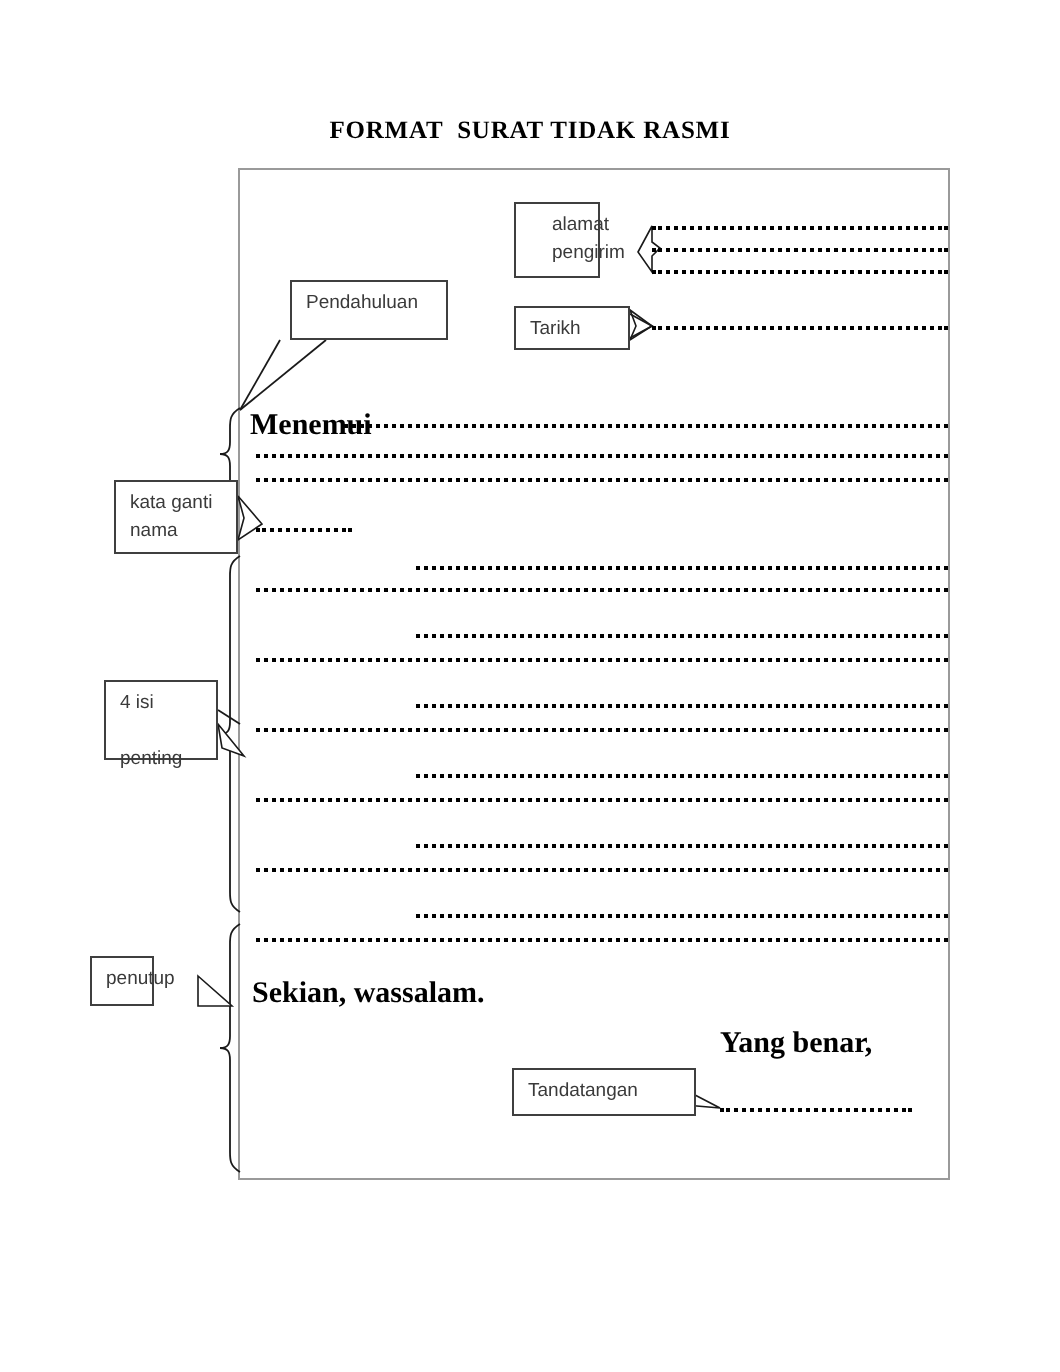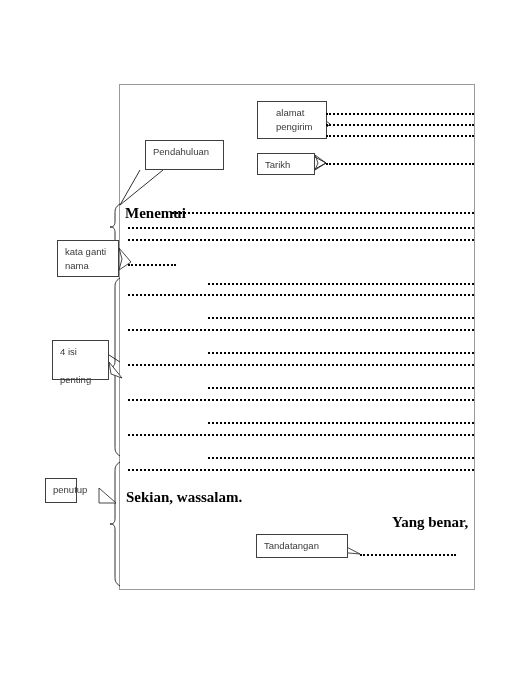--- a/index.html
+++ b/index.html
@@ -67,20 +67,21 @@
   }
 
   
   #overlay{position:absolute;left:0;top:0;width:530px;height:686px;pointer-events:none;}
 </style>
 </head>
 <body>
 
 <div id="stage">
 
+  <div class="doc-title">FORMAT  SURAT TIDAK RASMI</div>
 
   <div class="page-frame"></div>
 
   <svg id="overlay" viewBox="0 0 530 686" xmlns="http://www.w3.org/2000/svg">
       <path d="M 120 204 C 115 207 115 210 115 214 L 115 221 C 115 225 114 227 110 227 C 114 227 115 229 115 233 L 115 240 C 115 244 115 247 120 250" fill="none" stroke="#1a1a1a" stroke-width="0.9"></path>
       <path d="M 120 278 C 115 281 115 284 115 288 L 115 361 C 115 365 114 367 110 367 C 114 367 115 369 115 373 L 115 446 C 115 450 115 453 120 456" fill="none" stroke="#1a1a1a" stroke-width="0.9"></path>
       <path d="M 120 462 C 115 465 115 468 115 472 L 115 518 C 115 522 114 524 110 524 C 114 524 115 526 115 530 L 115 576 C 115 580 115 583 120 586" fill="none" stroke="#1a1a1a" stroke-width="0.9"></path>
       <polygon points="319,126 326,113 326,121 330,124 326,128 326,136" fill="#ffffff" stroke="#1a1a1a" stroke-width="0.8"></polygon>
       <polygon points="315,155 326,163 315,170 318,163" fill="#ffffff" stroke="#1a1a1a" stroke-width="0.8"></polygon>
       <path d="M 315 157 L 326 163 L 315 169" fill="none" stroke="#1a1a1a" stroke-width="0.9"></path>
@@ -90,24 +91,24 @@
       <path d="M 109 355 L 120 362" fill="none" stroke="#1a1a1a" stroke-width="0.9"></path>
       <polygon points="109,362 122,378 111,374" fill="#ffffff" stroke="#1a1a1a" stroke-width="0.8"></polygon>
       <polygon points="99,488 116,503 99,503" fill="#ffffff" stroke="#1a1a1a" stroke-width="0.8"></polygon>
       <polygon points="335,541 360,554 337,552 337,545" fill="#ffffff" stroke="#1a1a1a" stroke-width="0.8"></polygon>
     </svg>
 
   <div class="letter-text" id="t-salutation" style="left: 125px; top: 205px;">Menemui</div>
 
   <div class="letter-text" id="t-closing" style="left: 126px; top: 489px;">Sekian, wassalam.</div>
 
-  <div class="letter-text" id="t-signoff" style="left: 360px; top: 514px; margin-left: 32px;">Yang benar,</div>
+  <div class="letter-text" id="t-signoff" style="left: 360px; top: 514px;">Yang benar,</div>
 
   <div id="callouts">
-      <div class="callout" style="left: 257px; top: 101px; width: 70px; height: 38px; padding-left: 18px;">alamat
+      <div class="callout" style="left: 257px; top: 101px; width: 43px; height: 38px; padding-left: 18px;">alamat
 pengirim</div>
       <div class="callout" style="left: 145px; top: 140px; width: 79px; height: 30px;">Pendahuluan</div>
       <div class="callout" style="left: 257px; top: 153px; width: 58px; height: 22px;">Tarikh</div>
       <div class="callout" style="left: 57px; top: 240px; width: 62px; height: 37px;">kata ganti
 nama</div>
       <div class="callout" style="left: 52px; top: 340px; width: 57px; height: 40px;">4 isi
 
 penting</div>
       <div class="callout" style="left: 45px; top: 478px; width: 32px; height: 25px;">penutup</div>
       <div class="callout" style="left: 256px; top: 534px; width: 92px; height: 24px;">Tandatangan</div>

